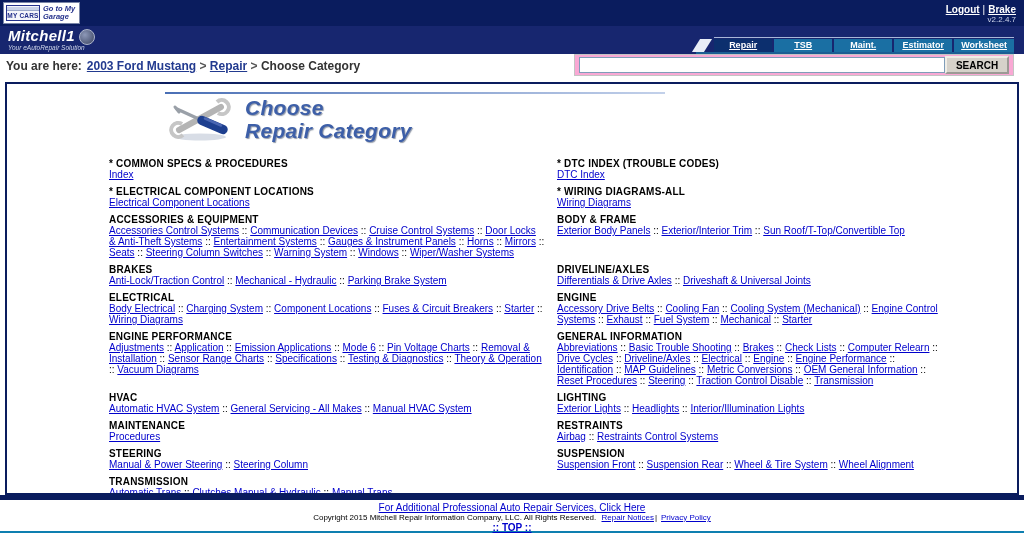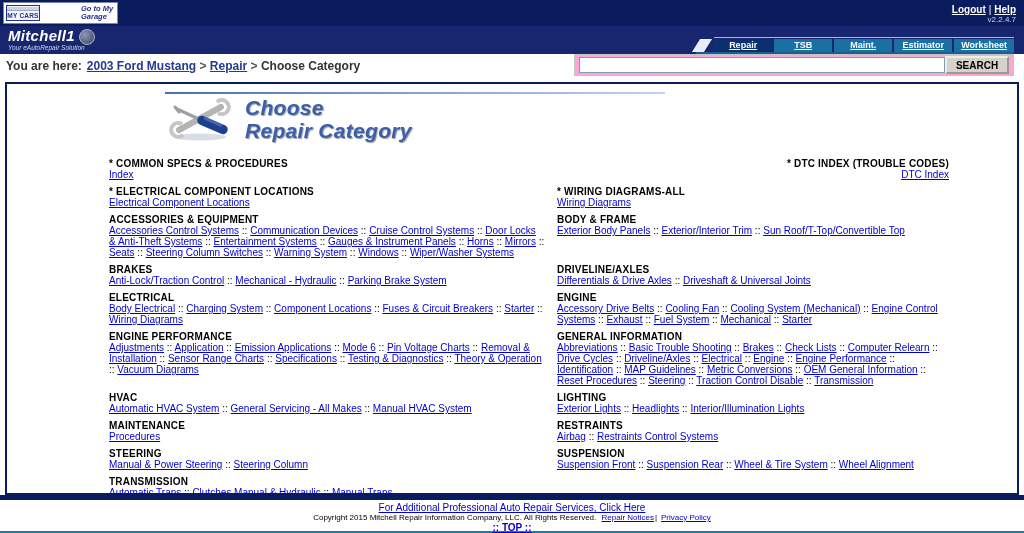--- a/index.html
+++ b/index.html
@@ -7,21 +7,21 @@
     font-family:"Liberation Sans", sans-serif; }
 
   
   .topbar { position:relative; height:26px; background:#0a1c5e; }
   .garage-btn { position:absolute; left:3px; top:2px; height:22px; background:#fff;
     border:1px solid #7a86a8; display:flex; align-items:center; padding:1px 4px 1px 2px; cursor:pointer; }
   .plate { width:34px; height:16px; border:1px solid #24318c; background:#f4f6fb; margin-right:3px;
     display:flex; flex-direction:column; align-items:center; justify-content:flex-end; }
   .plate-strip { width:100%; height:4px; background:#c9d2e8; border-bottom:1px solid #9aa7c8; }
   .plate-text { font-size:6.5px; font-weight:bold; color:#24318c; line-height:9px; letter-spacing:.2px; }
-  .garage-label { font-size:7.5px; font-weight:bold; font-style:italic; color:#24318c; line-height:8px;margin-left:38px; }
+  .garage-label { font-size:7.5px; font-weight:bold; font-style:italic; color:#24318c; line-height:8px; }
   .top-links { position:absolute; right:8px; top:4px; font-size:10px; font-weight:bold; color:#fff; }
   .top-links a { color:#fff; text-decoration:underline; cursor:pointer; }
   .top-links .sep { margin:0 3px; font-weight:normal; }
   .version { position:absolute; right:8px; top:15px; font-size:8px; color:#cdd4ea; }
 
   
   .logobar { position:relative; height:28px; background:#17266f; }
   .brand { position:absolute; left:8px; top:1px; }
   .brand-name { font-size:15px; font-weight:bold; font-style:italic; color:#fff; letter-spacing:.3px; }
   .brand-badge { display:inline-block; width:16px; height:16px; border-radius:50%;
@@ -87,21 +87,21 @@
     <span class="plate">
       <span class="plate-strip"></span>
       <span class="plate-text">MY CARS</span>
     </span>
     <span class="garage-label">
       <span>Go to My</span><br>
       <span>Garage</span>
     </span>
   </div>
   <div class="top-links">
-    <a>Logout</a><span class="sep">|</span><a>Help</a>
+    <a>Logout</a><span class="sep">|</span><a>Brake</a>
   </div>
   <div class="version">v2.2.4.7</div>
 </div>
 
 <div class="logobar">
   <div class="brand">
     <span class="brand-name">Mitchell1</span><span class="brand-badge"></span>
     <div class="brand-tagline">Your eAutoRepair Solution</div>
   </div>
   <div class="tab-area">
@@ -180,21 +180,21 @@
         <div class="sec-links"><a class="cat-link">Procedures</a></div>
       </div>
       <div class="section" style="grid-area: 9 / 1;">
         <div class="sec-heading">STEERING</div>
         <div class="sec-links"><a class="cat-link">Manual &amp; Power Steering</a><span class="lnk-sep"> :: </span><a class="cat-link">Steering Column</a></div>
       </div>
       <div class="section" style="grid-area: 10 / 1;">
         <div class="sec-heading">TRANSMISSION</div>
         <div class="sec-links"><a class="cat-link">Automatic Trans</a><span class="lnk-sep"> :: </span><a class="cat-link">Clutches Manual &amp; Hydraulic</a><span class="lnk-sep"> :: </span><a class="cat-link">Manual Trans</a></div>
       </div>
-      <div class="section" style="grid-area: 1 / 2; text-align: right;">
+      <div class="section" style="grid-area: 1 / 2;">
         <div class="sec-heading">* DTC INDEX (TROUBLE CODES)</div>
         <div class="sec-links"><a class="cat-link">DTC Index</a></div>
       </div>
       <div class="section" style="grid-area: 2 / 2;">
         <div class="sec-heading">* WIRING DIAGRAMS-ALL</div>
         <div class="sec-links"><a class="cat-link">Wiring Diagrams</a></div>
       </div>
       <div class="section" style="grid-area: 3 / 2;">
         <div class="sec-heading">BODY &amp; FRAME</div>
         <div class="sec-links"><a class="cat-link">Exterior Body Panels</a><span class="lnk-sep"> :: </span><a class="cat-link">Exterior/Interior Trim</a><span class="lnk-sep"> :: </span><a class="cat-link">Sun Roof/T-Top/Convertible Top</a></div>

